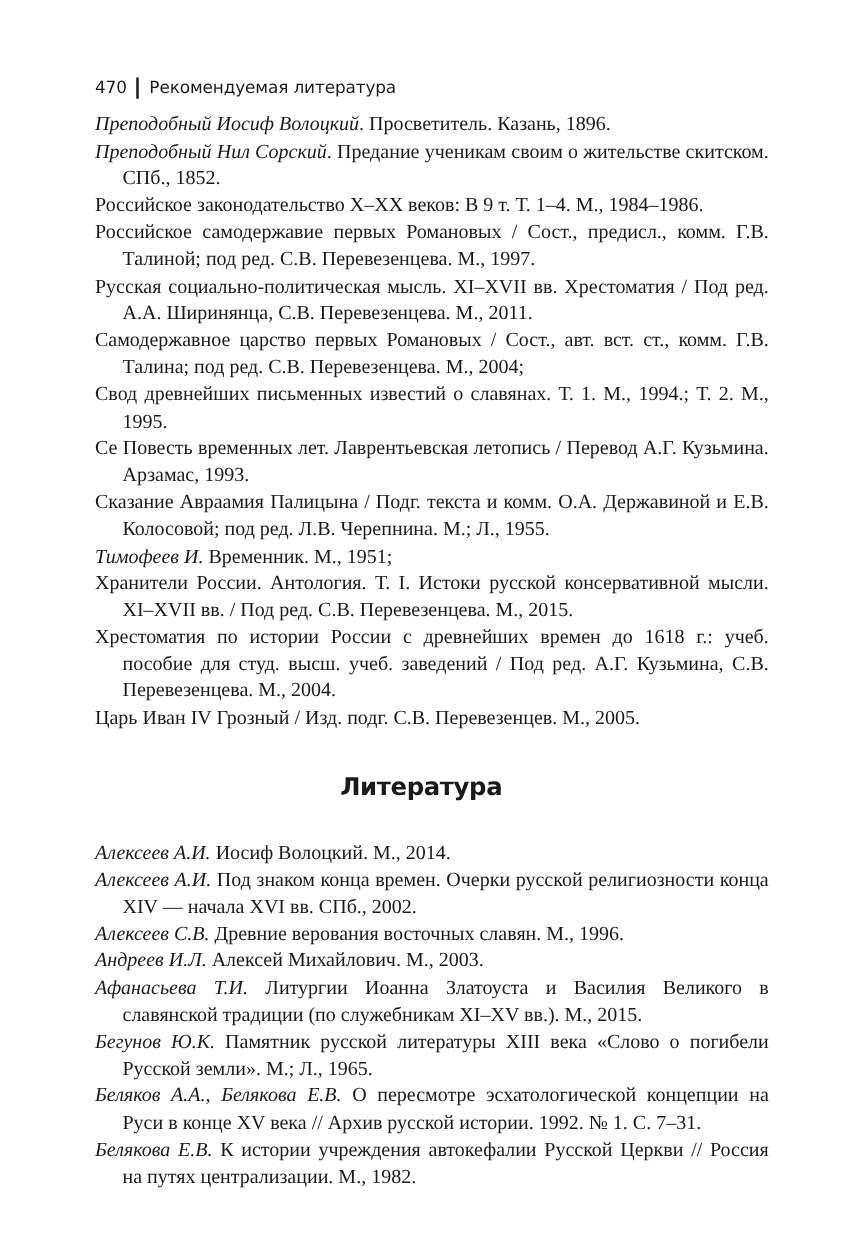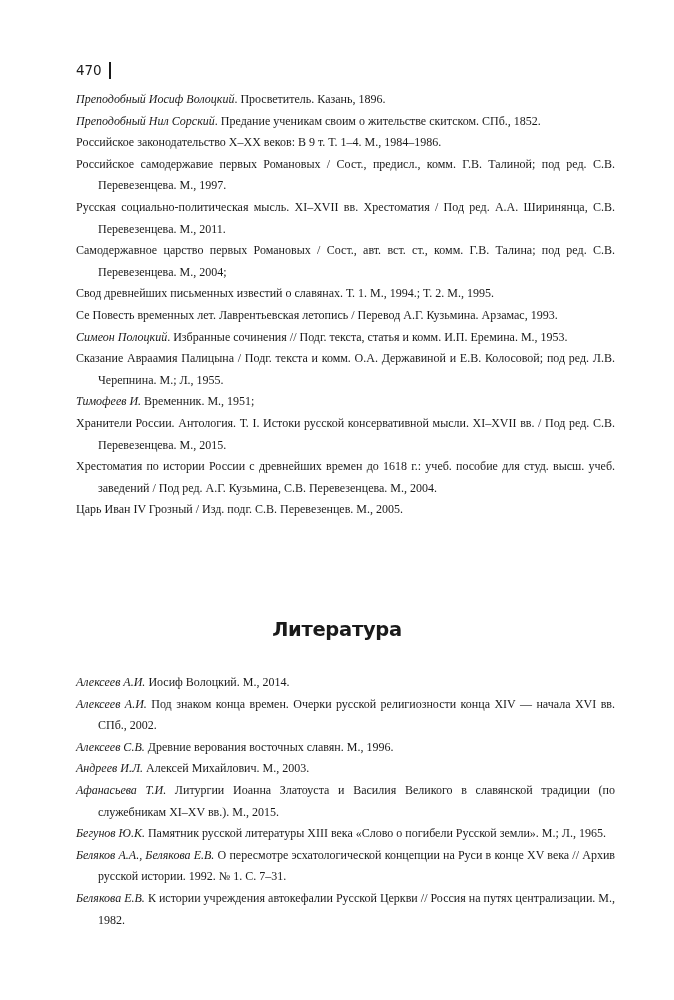--- a/index.html
+++ b/index.html
@@ -5,50 +5,50 @@
     html, body { margin: 0; padding: 0; background: #ffffff; }
     body { width: 674px; height: 1000px; position: relative; overflow: hidden; color: #1a1a1a; }
     .running-head {
       position: absolute; left: 76px; top: 60px;
       font-family: "DejaVu Sans", sans-serif; font-size: 13.5px; line-height: 20px;
       display: flex; align-items: center; letter-spacing: -0.1px;
     }
     .running-head .bar { display: inline-block; width: 2px; height: 17px; background: #1a1a1a; margin: 0 8px 0 8px; }
     .block {
       position: absolute; left: 76px; width: 539px;
-      font-family: "Liberation Serif", serif; font-size: 12px; line-height: 21.6px;
+      font-family: "Liberation Serif", serif; font-size: 16px; line-height: 21.6px;
     }
     .block.sources { top: 89px; }
     .block.lit { top: 672px; }
     .entry { text-indent: -22px; padding-left: 22px; text-align: justify; margin: 0; }
     .entry .author { font-style: italic; }
     .section-title {
       position: absolute; left: 0; width: 674px; top: 617px; text-align: center;
       font-family: "DejaVu Sans", sans-serif; font-weight: bold; font-size: 19.5px; line-height: 26px;
       letter-spacing: -0.3px;
     }
   </style>
 </head>
 <body>
 
 <div class="running-head">
   <span>470</span>
   <span class="bar"></span>
+  <span>Рекомендуемая литература</span>
 </div>
 
 <div class="block sources" id="sources">
     <p class="entry"><span class="author">Преподобный Иосиф Волоцкий</span><span>. Просветитель. Казань, 1896.</span></p>
     <p class="entry"><span class="author">Преподобный Нил Сорский</span><span>. Предание ученикам своим о жительстве скитском. СПб., 1852.</span></p>
     <p class="entry"><span>Российское законодательство X–XX веков: В 9 т. Т. 1–4. М., 1984–1986.</span></p>
     <p class="entry"><span>Российское самодержавие первых Романовых / Сост., предисл., комм. Г.В. Талиной; под ред. С.В. Перевезенцева. М., 1997.</span></p>
     <p class="entry"><span>Русская социально-политическая мысль. XI–XVII вв. Хрестоматия / Под ред. А.А. Ширинянца, С.В. Перевезенцева. М., 2011.</span></p>
     <p class="entry"><span>Самодержавное царство первых Романовых / Сост., авт. вст. ст., комм. Г.В. Талина; под ред. С.В. Перевезенцева. М., 2004;</span></p>
     <p class="entry"><span>Свод древнейших письменных известий о славянах. Т. 1. М., 1994.; Т. 2. М., 1995.</span></p>
     <p class="entry"><span>Се Повесть временных лет. Лаврентьевская летопись / Перевод А.Г. Кузьмина. Арзамас, 1993.</span></p>
-    <p class="entry"><span class="author">Симеон Полоцкий</span><span>. Избранные сочинения // Подг. текста, статья и комм. И.П. Еремина. М., 1953.</span></p>
     <p class="entry"><span>Сказание Авраамия Палицына / Подг. текста и комм. О.А. Державиной и Е.В. Колосовой; под ред. Л.В. Черепнина. М.; Л., 1955.</span></p>
     <p class="entry"><span class="author">Тимофеев И.</span><span> Временник. М., 1951;</span></p>
     <p class="entry"><span>Хранители России. Антология. Т. I. Истоки русской консервативной мысли. XI–XVII вв. / Под ред. С.В. Перевезенцева. М., 2015.</span></p>
     <p class="entry"><span>Хрестоматия по истории России с древнейших времен до 1618 г.: учеб. пособие для студ. высш. учеб. заведений / Под ред. А.Г. Кузьмина, С.В. Перевезенцева. М., 2004.</span></p>
     <p class="entry"><span>Царь Иван IV Грозный / Изд. подг. С.В. Перевезенцев. М., 2005.</span></p>
   </div>
 
 <h2 class="section-title" style="margin:0;">Литература</h2>
 
 <div class="block lit" id="lit">

